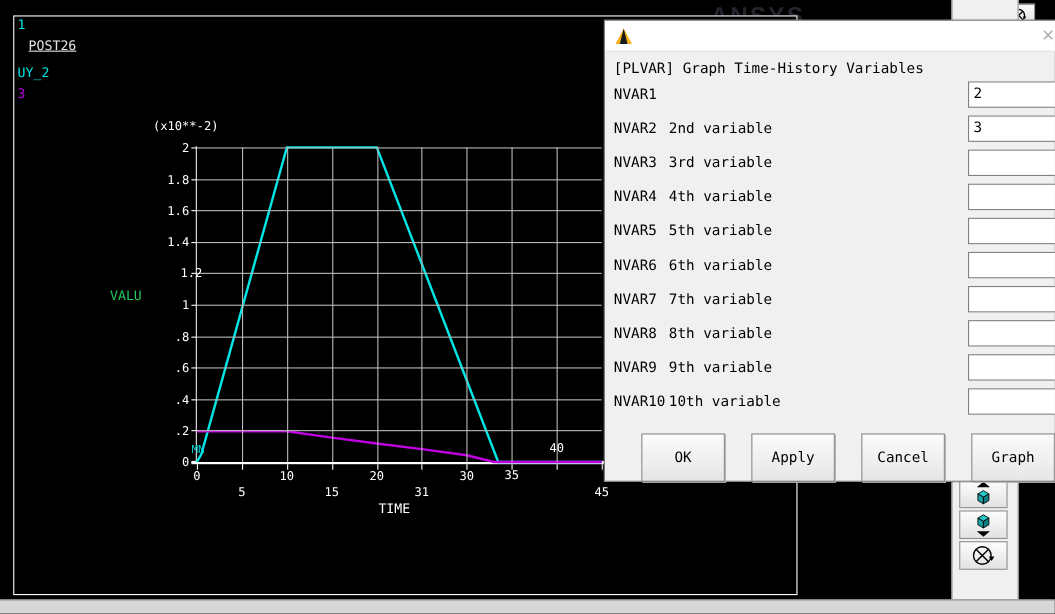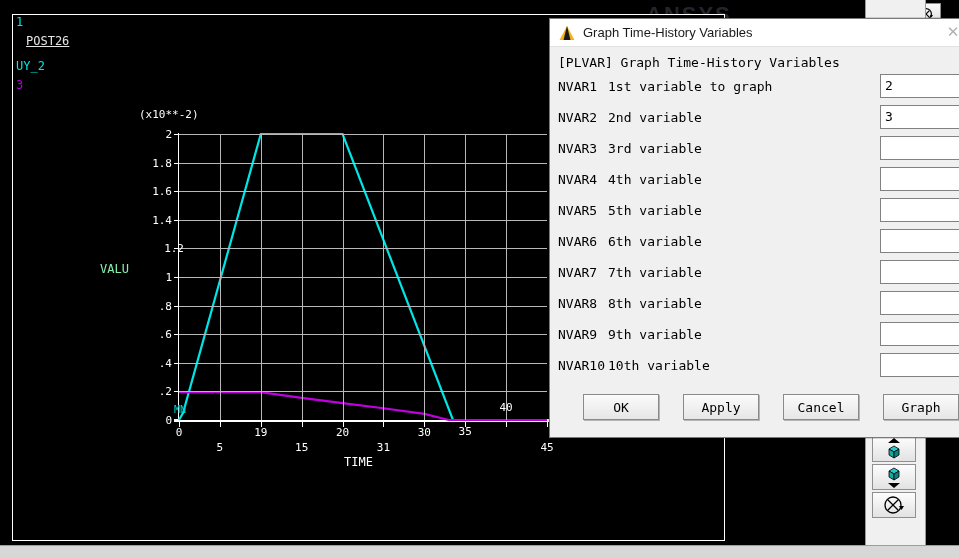--- a/index.html
+++ b/index.html
@@ -52,21 +52,21 @@
     position:absolute;color:#ffffff;text-align:right;width:36px;
     font-family:"DejaVu Sans Mono","Liberation Mono",monospace;font-size:11px;
   }
   .ytickmark{position:absolute;width:5px;height:1px;background:#ffffff;}
   .xtick{
     position:absolute;color:#ffffff;text-align:center;width:30px;
     font-family:"DejaVu Sans Mono","Liberation Mono",monospace;font-size:11px;
   }
   .xtickmark{position:absolute;width:1px;height:5px;background:#ffffff;}
   #valu-label{
-    position:absolute;left:100px;top:262px;color:#86efac;
+    position:absolute;left:100px;top:262px;color:#22c55e;
     font-family:"DejaVu Sans Mono","Liberation Mono",monospace;font-size:12px;
   }
   #time-label{
     position:absolute;left:344px;top:455px;color:#ffffff;
     font-family:"DejaVu Sans Mono","Liberation Mono",monospace;font-size:12px;
   }
   #mn-marker{
     position:absolute;left:174px;top:404px;width:18px;height:12px;
     font-family:"DejaVu Sans Mono","Liberation Mono",monospace;
     font-size:10px;color:#00d0d0;line-height:12px;
@@ -147,21 +147,21 @@
   .row .nvar{position:absolute;left:8px;top:5px;}
   .row .desc{position:absolute;left:58px;top:5px;}
   .row .field{
     position:absolute;left:330px;top:0px;width:110px;height:24px;
     background:#ffffff;border:1px solid #818181;box-sizing:border-box;
     font-family:"DejaVu Sans Mono","Liberation Mono",monospace;
     font-size:13px;color:#000;padding:3px 0 0 4px;
   }
   #btn-row{position:relative;height:40px;margin-top:8px;}
   .dbtn{
-    position:absolute;top:2px;width:76px;height:26px;
+    position:absolute;top:2px;width:76px;height:44px;
     background:linear-gradient(#fbfbfb,#e6e6e6);
     border:1px solid #8a8a8a;box-sizing:border-box;
     font-family:"DejaVu Sans Mono","Liberation Mono",monospace;
     font-size:13px;color:#000;
     display:flex;align-items:center;justify-content:center;
     box-shadow:1px 1px 0 #b5b5b5;
   }
   #bottom-bar{
     position:absolute;left:0;top:545px;width:959px;height:13px;
     background:#d7d7d7;border-top:1px solid #9d9d9d;box-sizing:border-box;
@@ -240,21 +240,21 @@
       <div class="ytick" style="left: 136px; top: 156.6px;">1.8</div>
       <div class="ytickmark" style="left: 174px; top: 162.6px;"></div>
       <div class="ytick" style="left: 136px; top: 128px;">2</div>
       <div class="ytickmark" style="left: 174px; top: 134px;"></div>
     </div>
   <div id="xtick-layer">
       <div class="xtick" style="left: 164px; top: 426px;">0</div>
       <div class="xtickmark" style="left: 179px; top: 422px;"></div>
       <div class="xtick" style="left: 204.889px; top: 441px;">5</div>
       <div class="xtickmark" style="left: 219.889px; top: 422px;"></div>
-      <div class="xtick" style="left: 245.778px; top: 426px;">19</div>
+      <div class="xtick" style="left: 245.778px; top: 426px;">10</div>
       <div class="xtickmark" style="left: 260.778px; top: 422px;"></div>
       <div class="xtick" style="left: 286.667px; top: 441px;">15</div>
       <div class="xtickmark" style="left: 301.667px; top: 422px;"></div>
       <div class="xtick" style="left: 327.556px; top: 426px;">20</div>
       <div class="xtickmark" style="left: 342.556px; top: 422px;"></div>
       <div class="xtick" style="left: 368.444px; top: 441px;">31</div>
       <div class="xtickmark" style="left: 383.444px; top: 422px;"></div>
       <div class="xtick" style="left: 409.333px; top: 426px;">30</div>
       <div class="xtickmark" style="left: 424.333px; top: 422px;"></div>
       <div class="xtick" style="left: 450.222px; top: 425px;">35</div>
@@ -322,30 +322,28 @@
     </div>
   </div>
 </div>
 
 <div id="dialog">
   <div id="dlg-titlebar">
     <svg id="dlg-logo" viewBox="0 0 18 16">
       <path d="M9 1 L16.5 15 L12.5 15 L9 7.5 L5.5 15 L1.5 15 Z" fill="#f5b21a"></path>
       <path d="M9 1 L12.5 15 L9 15 L5.5 15 Z" fill="#1a1a1a"></path>
     </svg>
-    <div id="dlg-title">Graph Time-History Variables</div>
     <div id="dlg-close">✕</div>
   </div>
 
   <div id="dlg-body">
     <div id="plvar-head">[PLVAR]   Graph Time-History Variables</div>
     <div id="rows-container">
         <div class="row">
           <span class="nvar">NVAR1</span>
-          <span class="desc">1st variable to graph</span>
           <div class="field">2</div>
         </div>
         <div class="row">
           <span class="nvar">NVAR2</span>
           <span class="desc">2nd variable</span>
           <div class="field">3</div>
         </div>
         <div class="row">
           <span class="nvar">NVAR3</span>
           <span class="desc">3rd variable</span>

